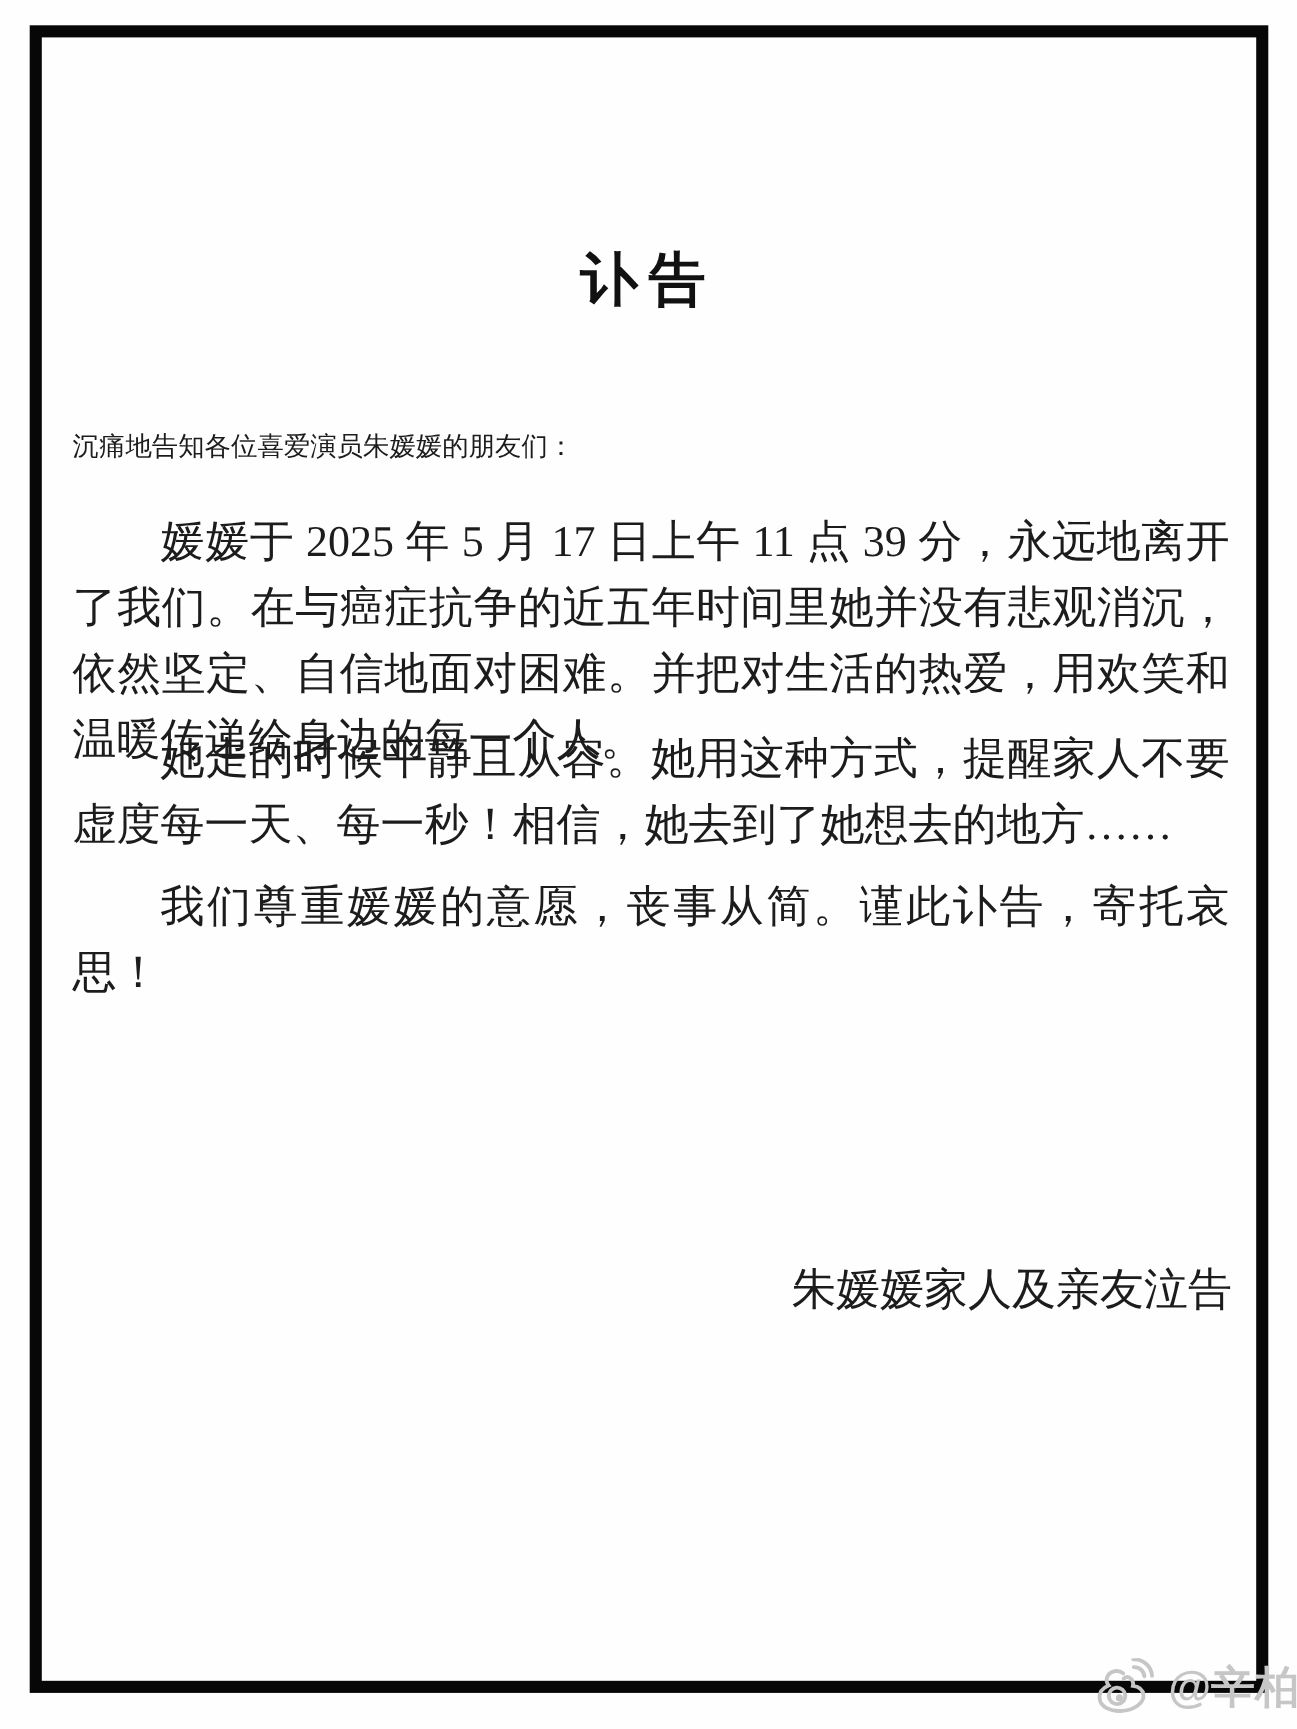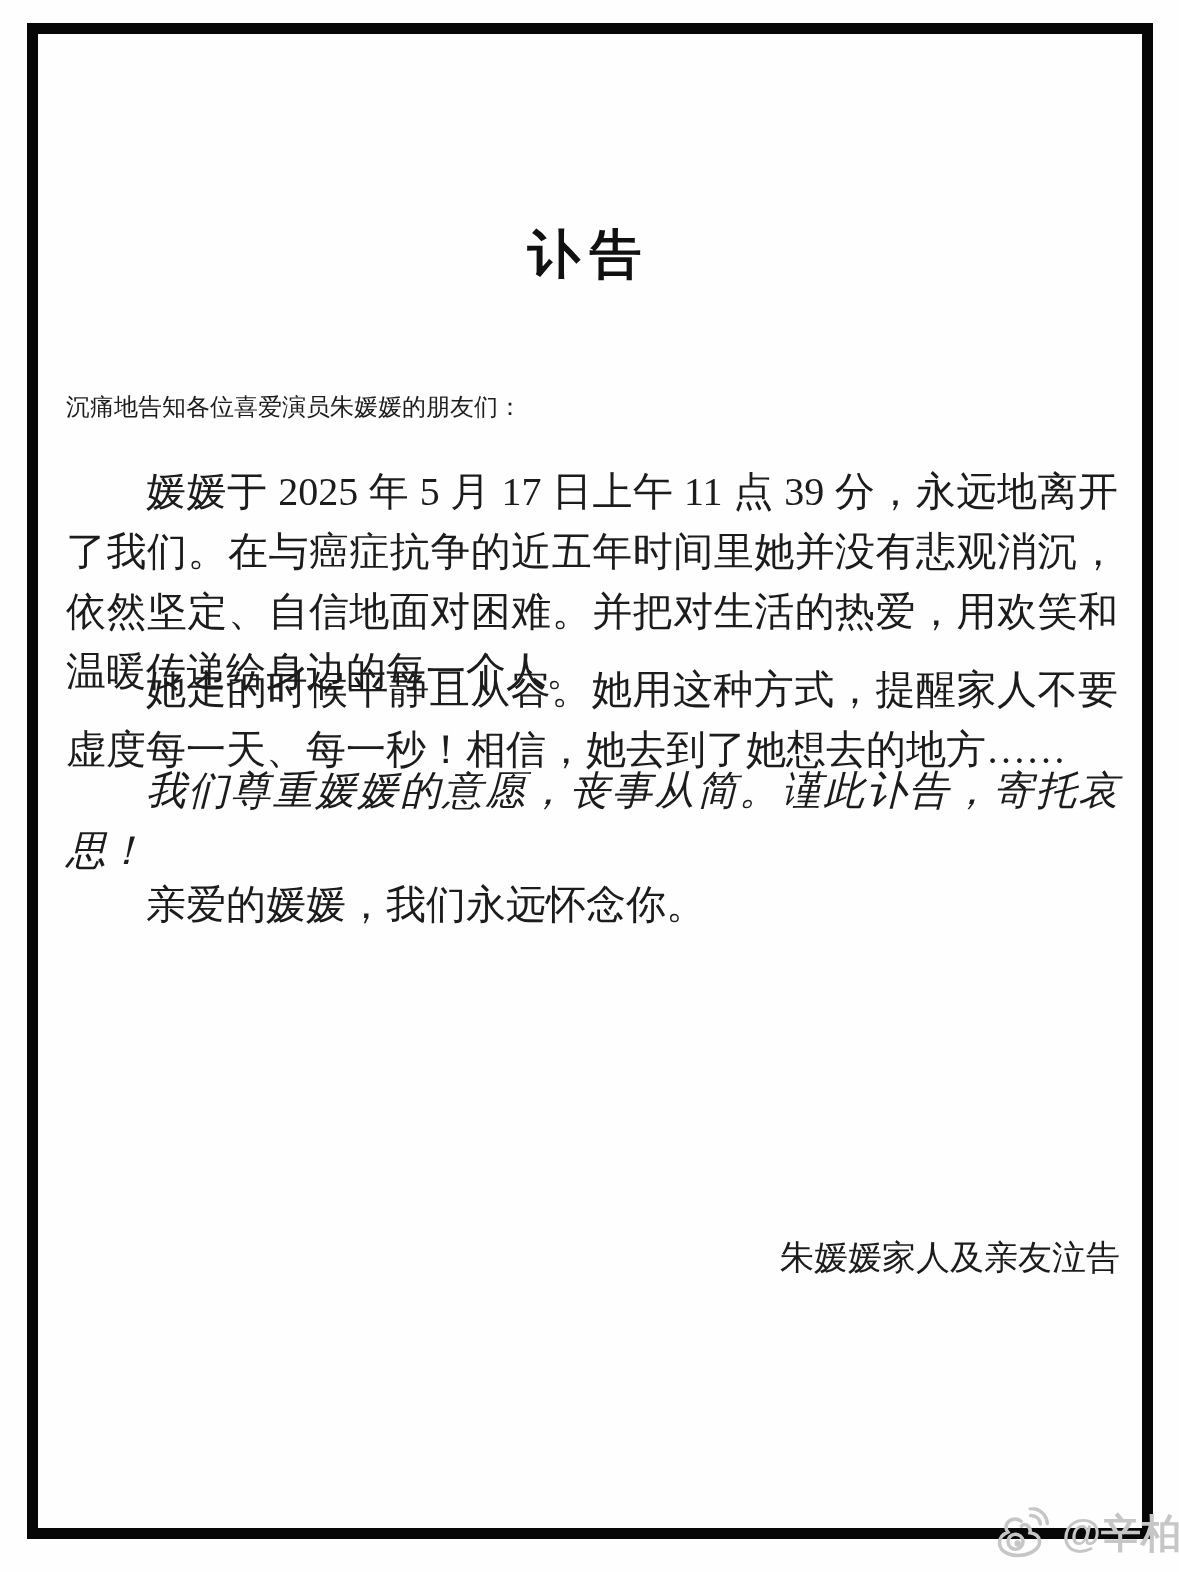--- a/index.html
+++ b/index.html
@@ -55,27 +55,27 @@
     width: 1052px;
     margin: 0;
     font-size: 40px;
     line-height: 60px;
     text-align: justify;
     text-indent: 2em;
     z-index: 2;
   }
   .para-0 { top: 462px; }
   .para-1 { top: 660px; }
-  .para-2 { top: 761px; font-style: italic; }
+  .para-2 { top: 794px; }
   .para-3 { top: 875px; }
   .signature {
     position: absolute;
     right: 59px;
-    top: 1228px;
-    font-size: 34px;
+    top: 1142px;
+    font-size: 40px;
     line-height: 60px;
     z-index: 2;
   }
   .watermark {
     position: absolute;
     left: 996px;
     top: 1506px;
     display: flex;
     align-items: center;
     gap: 8px;
@@ -103,21 +103,20 @@
   <div class="doc-title">讣告</div>
 
   <div class="salutation">沉痛地告知各位喜爱演员朱媛媛的朋友们：</div>
 
   <p class="body-para para-0">媛媛于 2025 年 5 月 17 日上午 11 点 39 分，永远地离开了我们。在与癌症抗争的近五年时间里她并没有悲观消沉，依然坚定、自信地面对困难。并把对生活的热爱，用欢笑和温暖传递给身边的每一个人。</p>
 
   <p class="body-para para-1">她走的时候平静且从容。她用这种方式，提醒家人不要虚度每一天、每一秒！相信，她去到了她想去的地方……</p>
 
   <p class="body-para para-2">我们尊重媛媛的意愿，丧事从简。谨此讣告，寄托哀思！</p>
 
-  <p class="body-para para-3">亲爱的媛媛，我们永远怀念你。</p>
 
   <div class="signature">朱媛媛家人及亲友泣告</div>
 
   <div class="watermark">
     <span>
       <svg width="58" height="52" viewBox="0 0 58 52">
         <g fill="none" stroke="#c6c6c6" stroke-width="3.5" stroke-linecap="round">
           <path d="M26 13 c-4 -4 -11 -3 -14 1 c-2 3 -2 6 0 9 c-6 2 -9 6 -9 11 c0 8 9 13 20 13 c11 0 20 -6 20 -13 c0 -5 -4 -8 -9 -9 c1 -3 0 -6 -3 -8 c-2 -1 -4 0 -5 1"></path>
           <circle cx="19" cy="33" r="7.5"></circle>
           <path d="M45 17 A9 9 0 0 0 36 8"></path>

